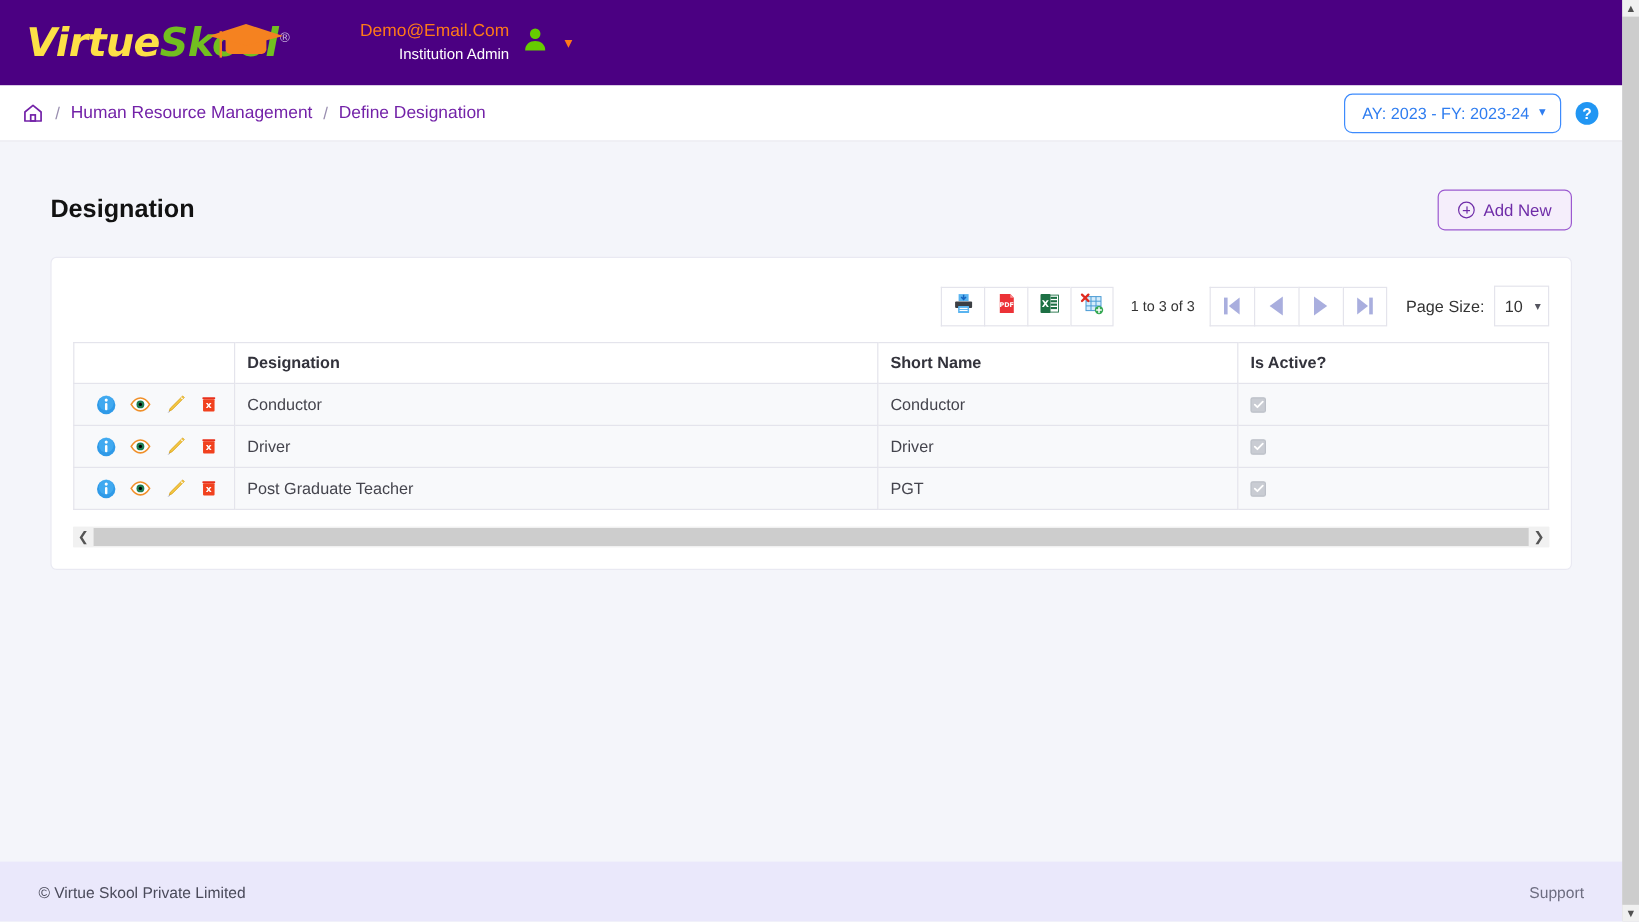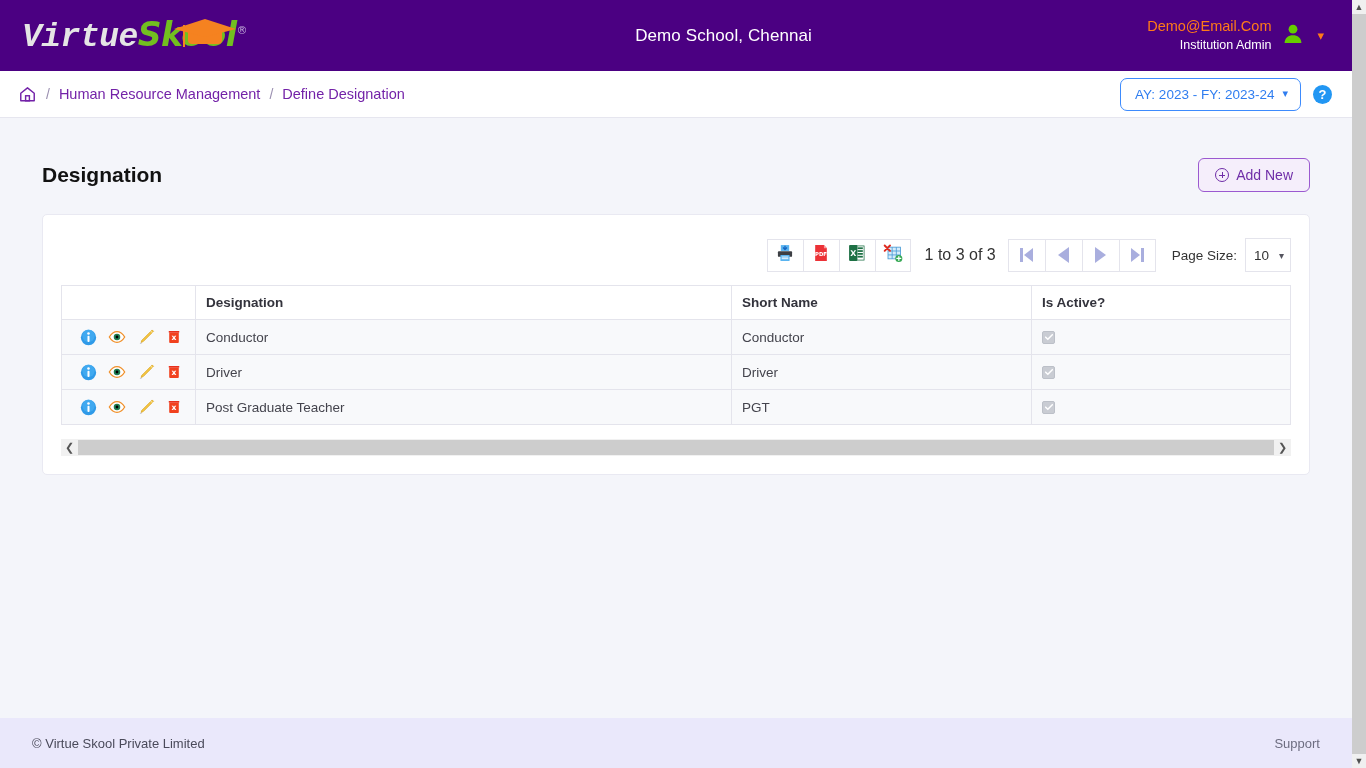--- a/index.html
+++ b/index.html
@@ -32,21 +32,21 @@
     width: 300px; padding-left: 22px;
     display: flex; align-items: center;
     position: relative;
   }
   .logo-text {
     font-size: 33px; font-weight: bold; font-style: italic;
     letter-spacing: -0.5px;
     position: relative;
     font-family: "DejaVu Sans", sans-serif;
   }
-  .logo-v { color: #e5e5e5; font-family: Liberation Mono, monospace; }
+  .logo-v { color: #fde047; }
   .logo-s { color: #72bf20; }
   .logo-reg {
     font-size: 11px; color: #c0a8d8; vertical-align: super;
     font-style: normal; font-weight: normal;
   }
   .cap {
     position: absolute;
     left: 152px; top: -2px;
     width: 0; height: 0;
   }
@@ -166,21 +166,21 @@
   }
   .export-group { display: flex; }
   .export-btn {
     width: 36px; height: 33px;
     border: 1px solid #e4e4ec; border-right: none;
     background: #fff; display: flex; align-items: center;
     justify-content: center; cursor: pointer;
   }
   .export-btn:last-child { border-right: 1px solid #e4e4ec; }
   .page-info {
-    font-size: 16px; color: #333; margin: 0 12px 0 14px;
+    font-size: 12px; color: #333; margin: 0 12px 0 14px;
     white-space: nowrap;
   }
   .pager { display: flex; }
   .pg-btn {
     width: 37px; height: 33px;
     border: 1px solid #e4e4ec; border-right: none;
     background: #fff; display: flex; align-items: center;
     justify-content: center; cursor: pointer;
   }
   .pg-btn:last-child { border-right: 1px solid #e4e4ec; }
@@ -275,21 +275,20 @@
         <div class="logo-text">
           <span class="logo-v">Virtue</span><span class="logo-s">Skool</span><span class="logo-reg">®</span>
           <span class="cap">
             <span class="cap-base"></span>
             <span class="cap-top"></span>
             <span class="cap-tassel"></span>
           </span>
         </div>
       </div>
 
-      <div class="school-title">Demo School, Chennai</div>
 
       <div class="user-area">
         <div class="user-text">
           <div class="user-email">Demo@Email.Com</div>
           <div class="user-role">Institution Admin</div>
         </div>
         <span class="avatar-icon">
           <svg width="24" height="24" viewBox="0 0 24 24">
             <circle cx="12" cy="7.2" r="4.4" fill="#66cc00"></circle>
             <path d="M3.6 21 C3.6 15.8 7.6 13.2 12 13.2 C16.4 13.2 20.4 15.8 20.4 21 Z" fill="#66cc00"></path>

